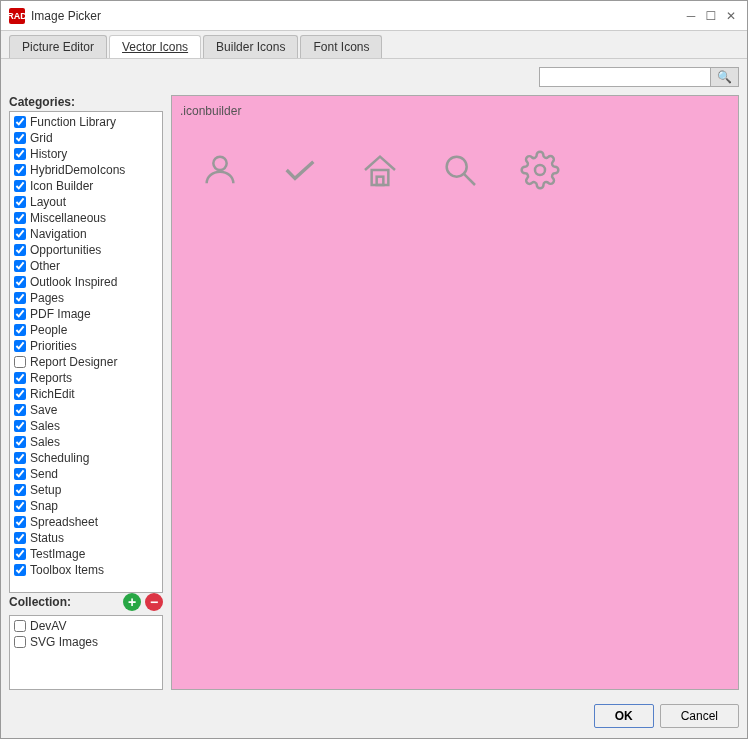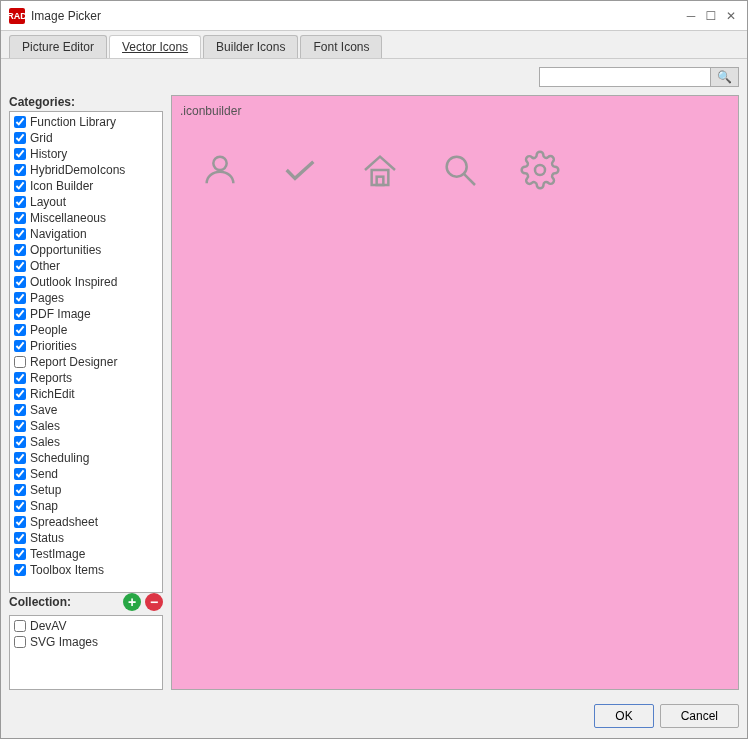--- a/index.html
+++ b/index.html
@@ -263,20 +263,21 @@
     .dialog-btn {
       padding: 4px 20px;
       font-size: 12px;
       cursor: pointer;
       border: 1px solid #aaa;
       background: #f0f0f0;
       border-radius: 2px;
     }
     .dialog-btn.ok {
       border-color: #5580c8;
+      font-weight: bold;
     }
     ::-webkit-scrollbar { width: 8px; }
     ::-webkit-scrollbar-track { background: #f0f0f0; }
     ::-webkit-scrollbar-thumb { background: #bbb; border-radius: 4px; }
   </style>
 </head>
 <body>
 
 <div class="window">
 

